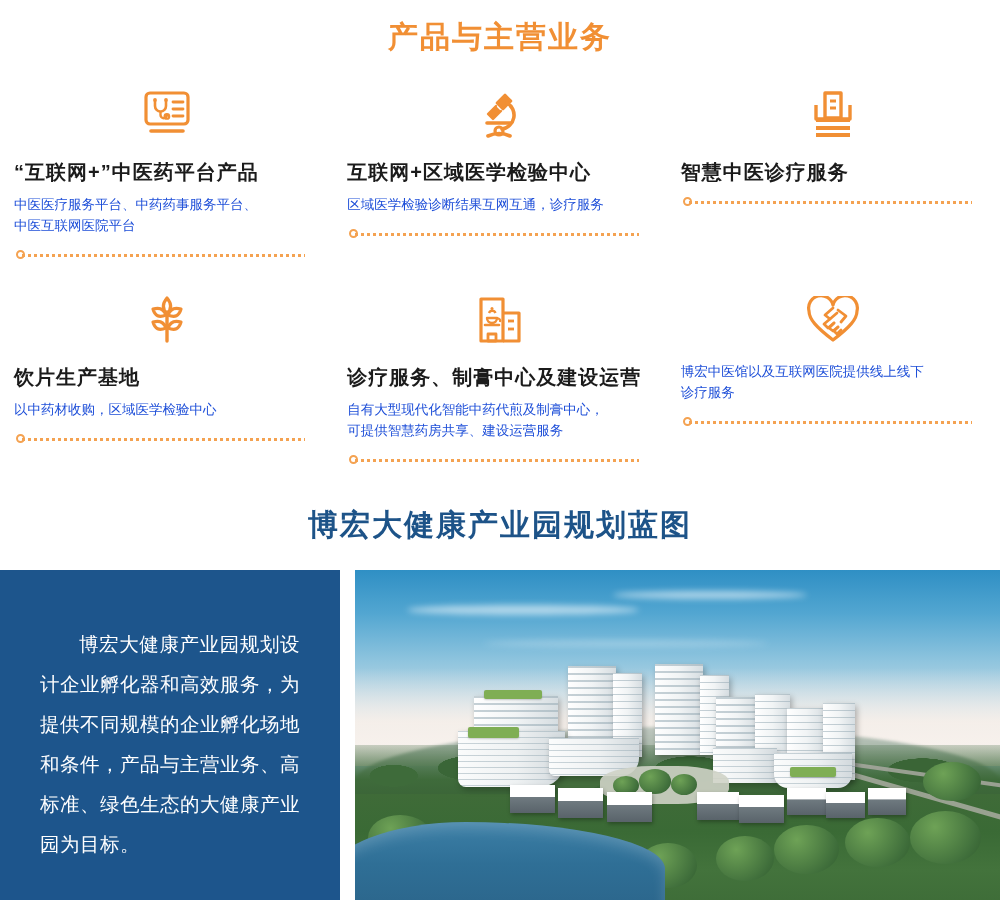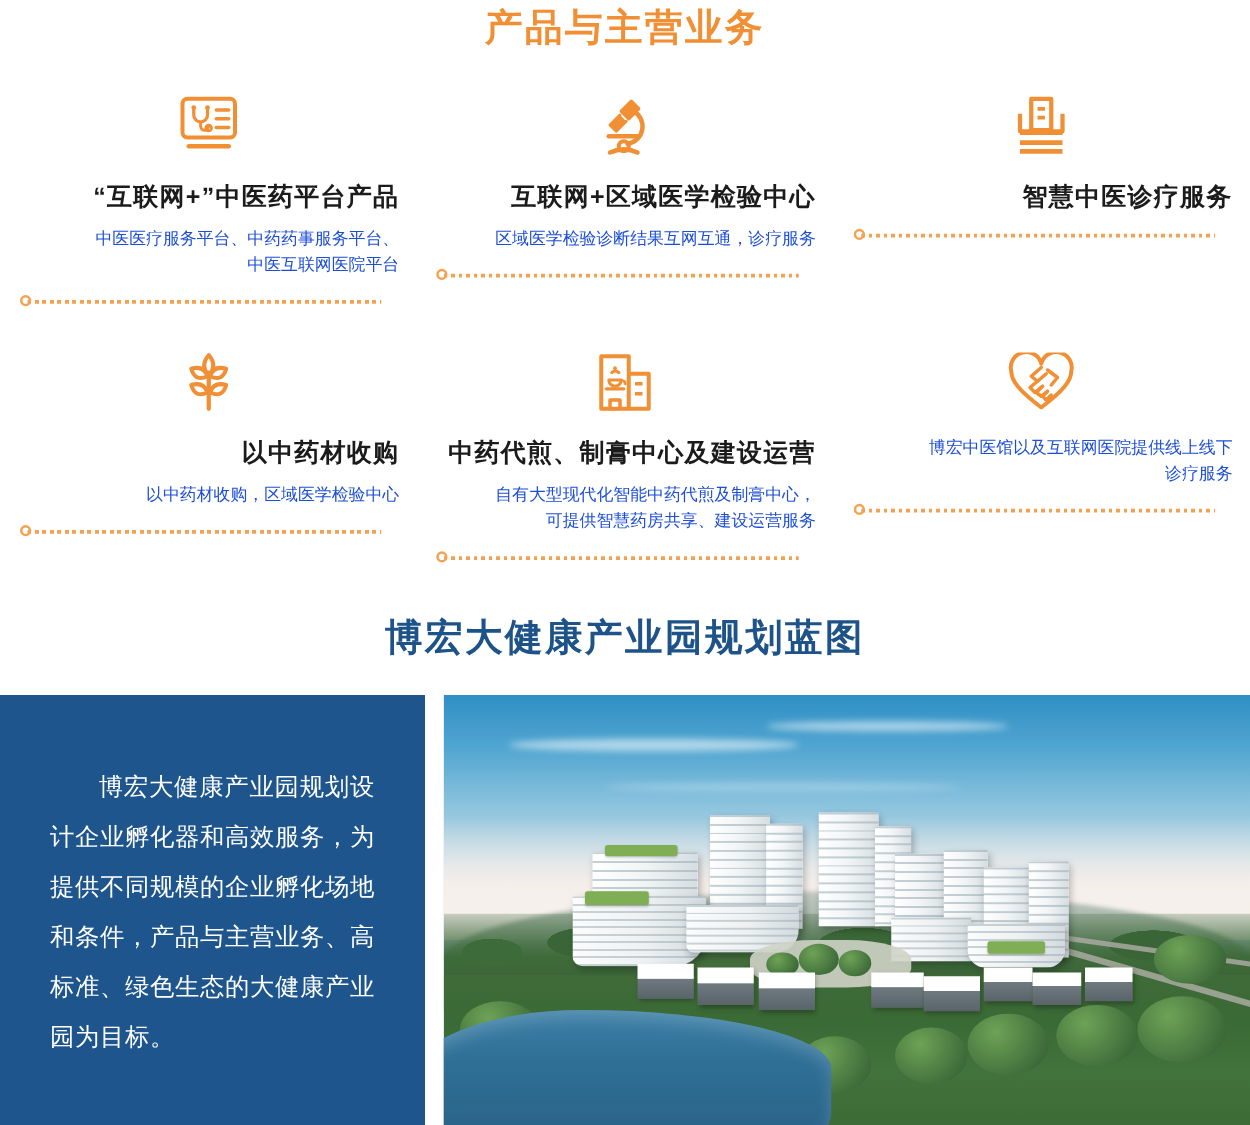--- a/index.html
+++ b/index.html
@@ -12,34 +12,34 @@
 
   .page { position: relative; width: 1000px; height: 900px; background:#fff; }
 
   
   .section-title-orange {
     text-align: center;
     color: #f18f34;
     font-size: 30px;
     font-weight: bold;
     letter-spacing: 2px;
-    padding-top: 8px;
+    padding-top: 22px;
     line-height: 1;
   }
 
   .grid {
     display: grid;
     grid-template-columns: 1fr 1fr 1fr;
     margin-top: 26px;
   }
 
   .card {
     position: relative;
     padding: 6px 14px 0 14px;
-    text-align: right;
+    text-align: left;
   }
 
   .card-icon {
     height: 62px;
     display: flex;
     align-items: center;
     justify-content: center;
   }
   .card-icon svg { display:block; }
 
@@ -292,21 +292,21 @@
         <div class="card-icon" data-interactable="false">
           <svg width="46" height="50" viewBox="0 0 46 50" fill="none" stroke="#f18f34" stroke-width="3.2" stroke-linejoin="round">
             <path d="M23 3 c5 6 5 11 0 16 c-5 -5 -5 -10 0 -16z"></path>
             <path d="M22 20 c-7 3 -11 1 -13 -6 c7 -2 11 0 13 6z"></path>
             <path d="M24 20 c7 3 11 1 13 -6 c-7 -2 -11 0 -13 6z"></path>
             <path d="M22 33 c-7 3 -11 1 -13 -6 c7 -2 11 0 13 6z"></path>
             <path d="M24 33 c7 3 11 1 13 -6 c-7 -2 -11 0 -13 6z"></path>
             <line x1="23" y1="17" x2="23" y2="46" stroke-width="3.4" stroke-linecap="round"></line>
           </svg>
         </div>
-        <div class="card-title" data-interactable="false">以中药材收购</div>
+        <div class="card-title" data-interactable="false">饮片生产基地</div>
         <div class="card-desc" data-interactable="false">以中药材收购，区域医学检验中心</div>
         <div class="divider" data-interactable="false">
           <span class="knob" data-interactable="false"></span>
           <span class="dots" data-interactable="false"></span>
         </div>
       </div>
 
       <div class="card" data-interactable="true">
         <div class="card-icon" data-interactable="false">
           <svg width="50" height="48" viewBox="0 0 50 48" fill="none" stroke="#f18f34" stroke-width="3.2" stroke-linejoin="round">
@@ -315,21 +315,21 @@
             <path d="M13 38 h8 v7 h-8 z" stroke-width="2.8"></path>
             <line x1="33" y1="25" x2="39" y2="25" stroke-width="2.8"></line>
             <line x1="33" y1="33" x2="39" y2="33" stroke-width="2.8"></line>
             <path d="M12 22 h10 a5 5 0 0 1 -5 5 h0 a5 5 0 0 1 -5 -5z" stroke-width="2.4"></path>
             <path d="M14 17 a3.5 3.5 0 0 1 6.5 0" stroke-width="2.4"></path>
             <circle cx="17" cy="12.5" r="1.5" fill="#f18f34" stroke="none"></circle>
             <path d="M22 22 q4 1 3 4" stroke-width="2.2"></path>
             <line x1="10" y1="29" x2="24" y2="29" stroke-width="2.6" stroke-linecap="round"></line>
           </svg>
         </div>
-        <div class="card-title" data-interactable="false">中药代煎、制膏中心及建设运营</div>
+        <div class="card-title" data-interactable="false">诊疗服务、制膏中心及建设运营</div>
         <div class="card-desc" data-interactable="false">自有大型现代化智能中药代煎及制膏中心，<br>可提供智慧药房共享、建设运营服务</div>
         <div class="divider" data-interactable="false">
           <span class="knob" data-interactable="false"></span>
           <span class="dots" data-interactable="false"></span>
         </div>
       </div>
 
       <div class="card" data-interactable="true">
         <div class="card-icon" data-interactable="false">
           <svg width="54" height="48" viewBox="0 0 54 48" fill="none" stroke="#f18f34" stroke-width="3.2" stroke-linejoin="round" stroke-linecap="round">

